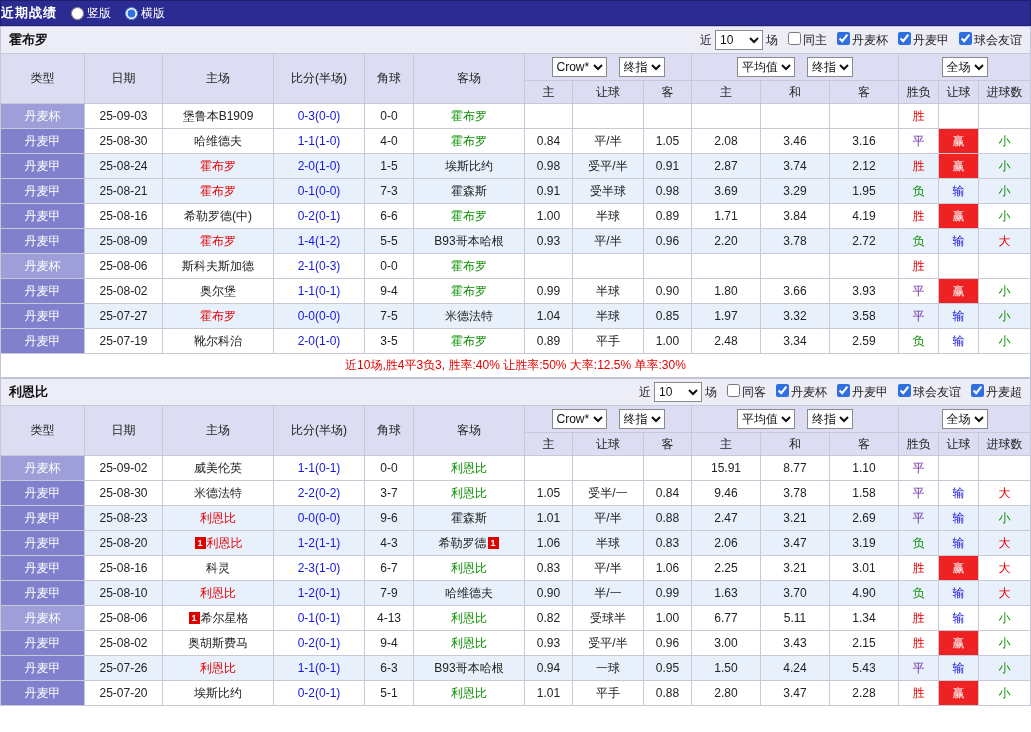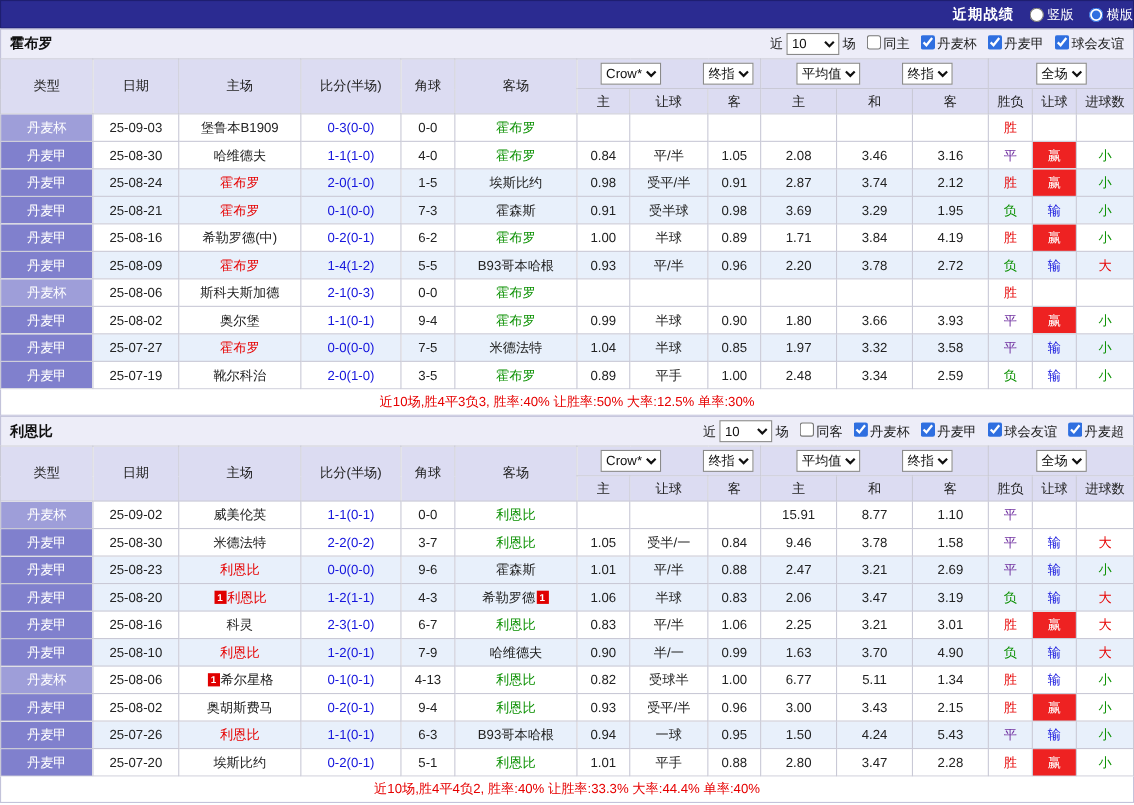--- a/index.html
+++ b/index.html
@@ -1,29 +1,29 @@
 <!DOCTYPE html>
 <html><head>
 <meta charset="utf-8">
 <style>
   *{box-sizing:border-box;margin:0;padding:0}
   html,body{background:#fff}
   body{width:1031px;font-family:"Liberation Sans","DejaVu Sans",sans-serif;font-size:12px;color:#222}
-  .topbar{height:26px;background:#2b2b91;border:1px solid #1e1e70;display:flex;align-items:center;justify-content:flex-end;gap:14px;color:#fff}
+  .topbar{height:26px;background:#2b2b91;border:1px solid #1e1e70;display:flex;align-items:center;justify-content:flex-start;gap:14px;color:#fff}
   .topbar .title{font-weight:bold;font-size:13px;letter-spacing:1px}
   .radio{display:inline-flex;align-items:center;gap:3px;cursor:pointer;font-size:12px;color:#fff}
   .radio input{accent-color:#2f6fe0;width:13px;height:13px;margin:0}
   .section-bar{height:27px;background:#ededf8;border:1px solid #c3c3da;border-bottom:none;display:flex;align-items:center;justify-content:space-between;padding:0 8px}
   .team-name{font-weight:bold;font-size:13px;color:#111}
   .filter{display:flex;align-items:center;gap:3px}
   .filter .chk{display:inline-flex;align-items:flex-start;margin-left:7px;cursor:pointer;white-space:nowrap}
   .filter input[type=checkbox]{width:13px;height:13px;accent-color:#2f6fe0;margin:0 2px 0 0}
   select{font-size:12px;height:20px;border:1px solid #8a8a8a;background:#fff;color:#111}
   select.count{width:48px}
-  th select{margin:0 19px}
+  th select{margin:0 6px}
   table.grid{width:100%;border-collapse:collapse;table-layout:fixed;text-align:center}
   .grid th,.grid td{border:1px solid #c9c9d6;height:25px;padding:0 2px;overflow:hidden;white-space:nowrap}
   .grid thead th{background:#dcdcf2;font-weight:normal;color:#222}
   .grid thead tr.hrow1 th{height:27px}
   .grid thead tr.hrow2 th{height:23px}
   .grid td.type{color:#fff}
   .grid td.type.league{background:#8080cd}
   .grid td.type.cup{background:#9e9ed9}
   tr.hl td{background:#e8f0fb}
   .grid td.score{color:#1515dd}
@@ -189,21 +189,21 @@
             <td>1.95</td>
             <td class="res-loss">负</td>
             <td class="hcp-loss">输</td>
             <td class="g-small">小</td>
           </tr>
           <tr class="">
             <td class="type league">丹麦甲</td>
             <td>25-08-16</td>
             <td><span class="">希勒罗德(中)</span></td>
             <td class="score">0-2(0-1)</td>
-            <td>6-2</td>
+            <td>6-6</td>
             <td><span class="team-green">霍布罗</span></td>
             <td>1.00</td>
             <td>半球</td>
             <td>0.89</td>
             <td>1.71</td>
             <td>3.84</td>
             <td>4.19</td>
             <td class="res-win">胜</td>
             <td class="hcp-win">赢</td>
             <td class="g-small">小</td>
@@ -534,15 +534,14 @@
             <td>0.88</td>
             <td>2.80</td>
             <td>3.47</td>
             <td>2.28</td>
             <td class="res-win">胜</td>
             <td class="hcp-win">赢</td>
             <td class="g-small">小</td>
           </tr>
         </tbody>
       </table>
-      <div class="summary">近10场,胜4平4负2, 胜率:40% 让胜率:33.3% 大率:44.4% 单率:40%</div>
     </div>
   </div>
 
 </body></html>

